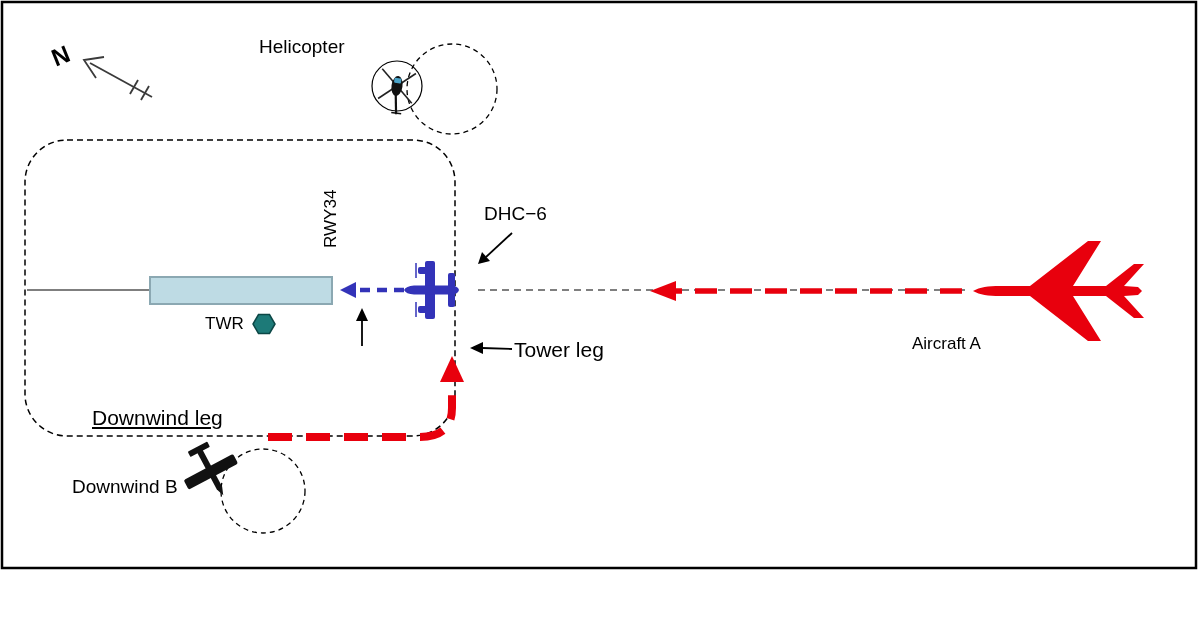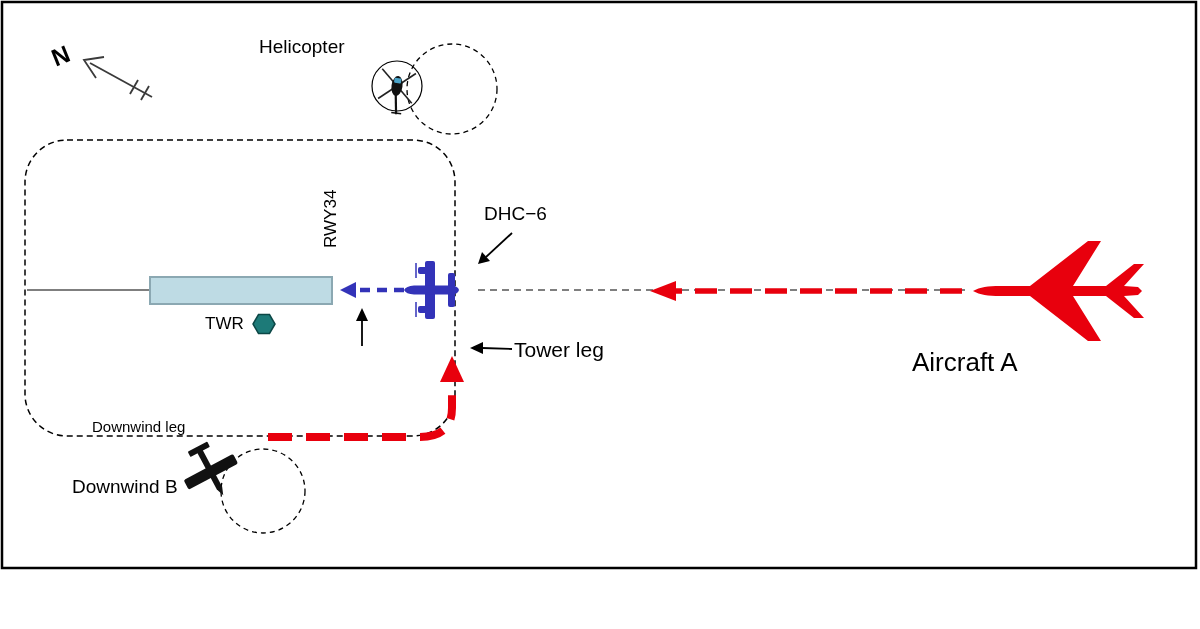--- a/index.html
+++ b/index.html
@@ -10,22 +10,22 @@
   .stage > svg { position:absolute; left:0; top:0; }
   .label { position:absolute; white-space:nowrap; line-height:1.15; }
   .lbl-helicopter   { left:227px; top:36px;  font-size:19px;margin-left:32px; }
   .lbl-north        { left:52px;  top:42px;  font-size:24px; font-weight:700; transform:rotate(-22deg); }
   .lbl-rwy          { left:291px; top:209px; width:80px; text-align:center; font-size:17px;
                       transform:rotate(-90deg); transform-origin:center; }
   .lbl-dhc8         { left:484px; top:203px; font-size:19px; }
   .lbl-twr          { left:205px; top:314px; font-size:17px; font-weight:400; }
   .lbl-final        { left:184px; top:341px; font-size:21px; }
   .lbl-base         { left:514px; top:338px; font-size:21px; }
-  .lbl-downwind     { left:92px;  top:418px; font-size:15px; }
-  .lbl-aircraft-a   { left:912px; top:348px; font-size:26px; }
+  .lbl-downwind     { left:92px;  top:406px; font-size:21px;text-decoration:underline; }
+  .lbl-aircraft-a   { left:912px; top:334px; font-size:17px; }
   .lbl-aircraft-b   { left:72px;  top:476px; font-size:19px; }
   .lbl-caption      { left:24px;  top:578px; font-size:21px; width:1160px; }
 </style>
 </head>
 <body>
 
 <div class="stage">
 
   <svg width="1200" height="629" viewBox="0 0 1200 629">
 

